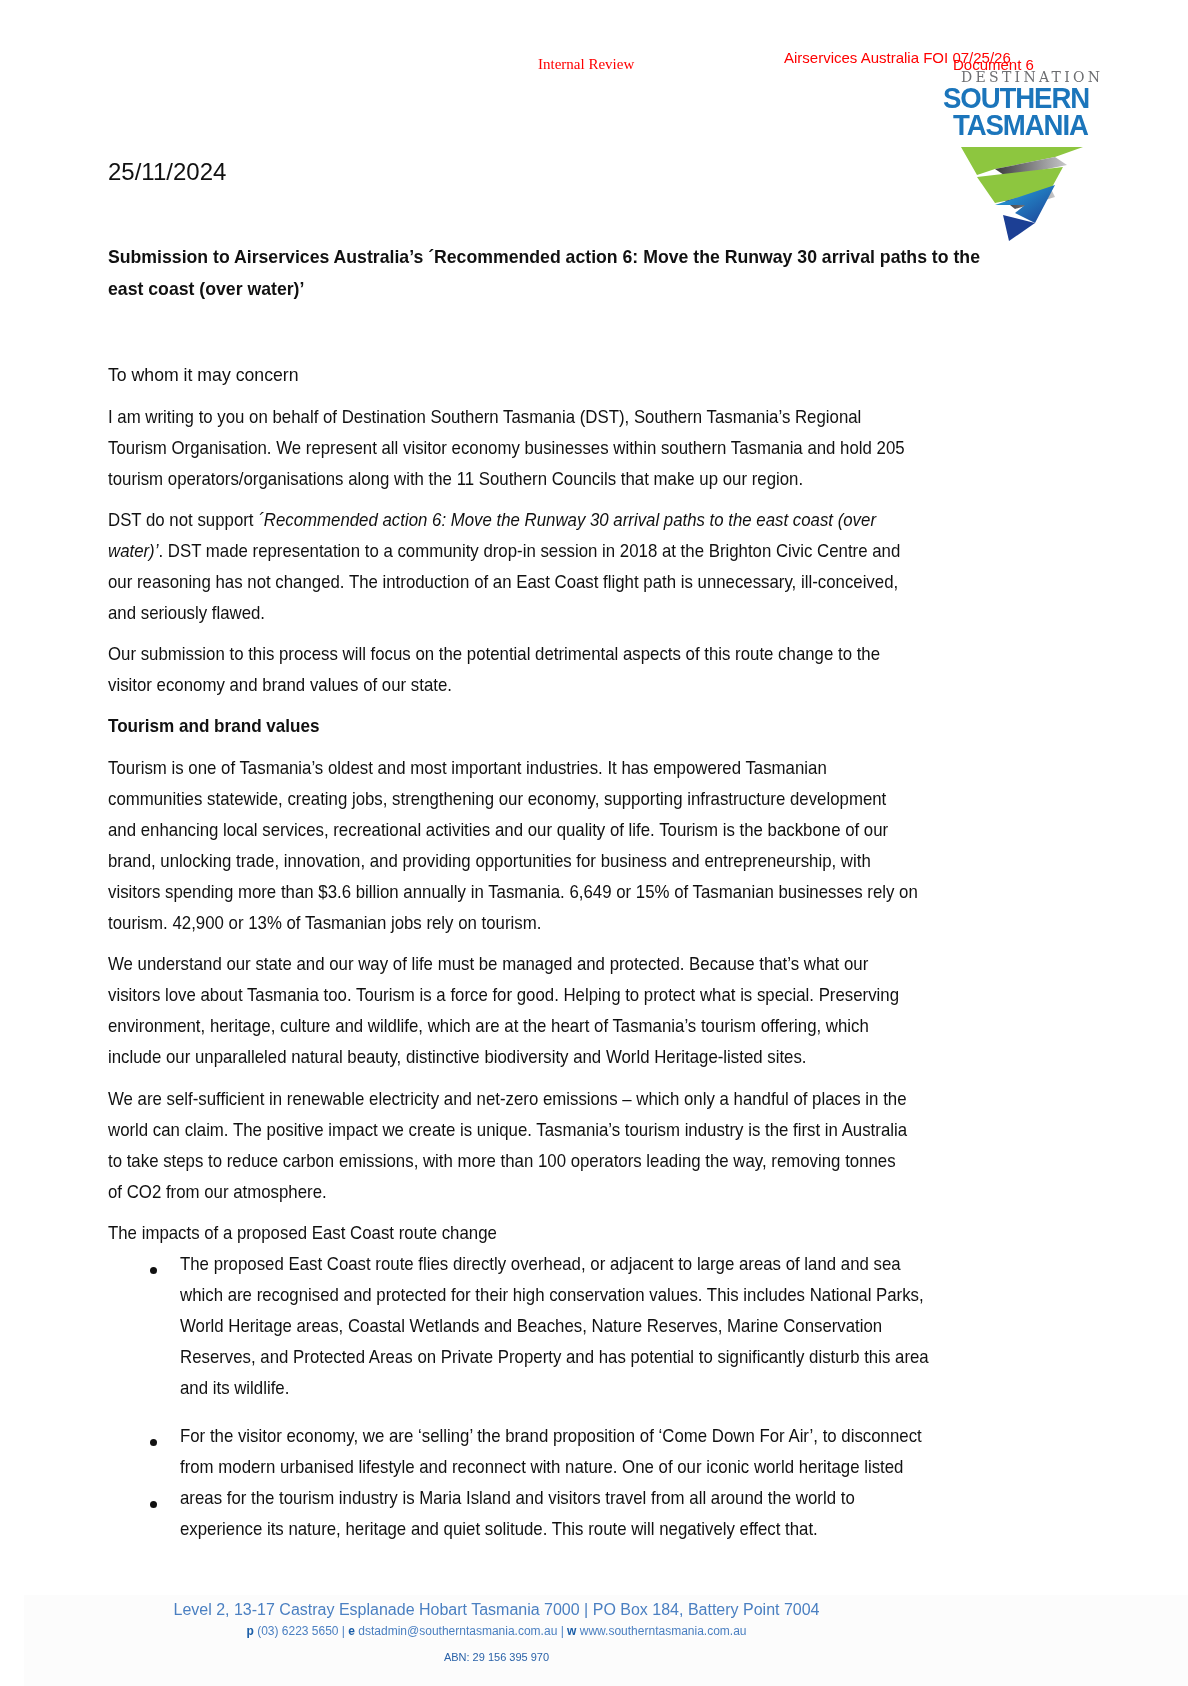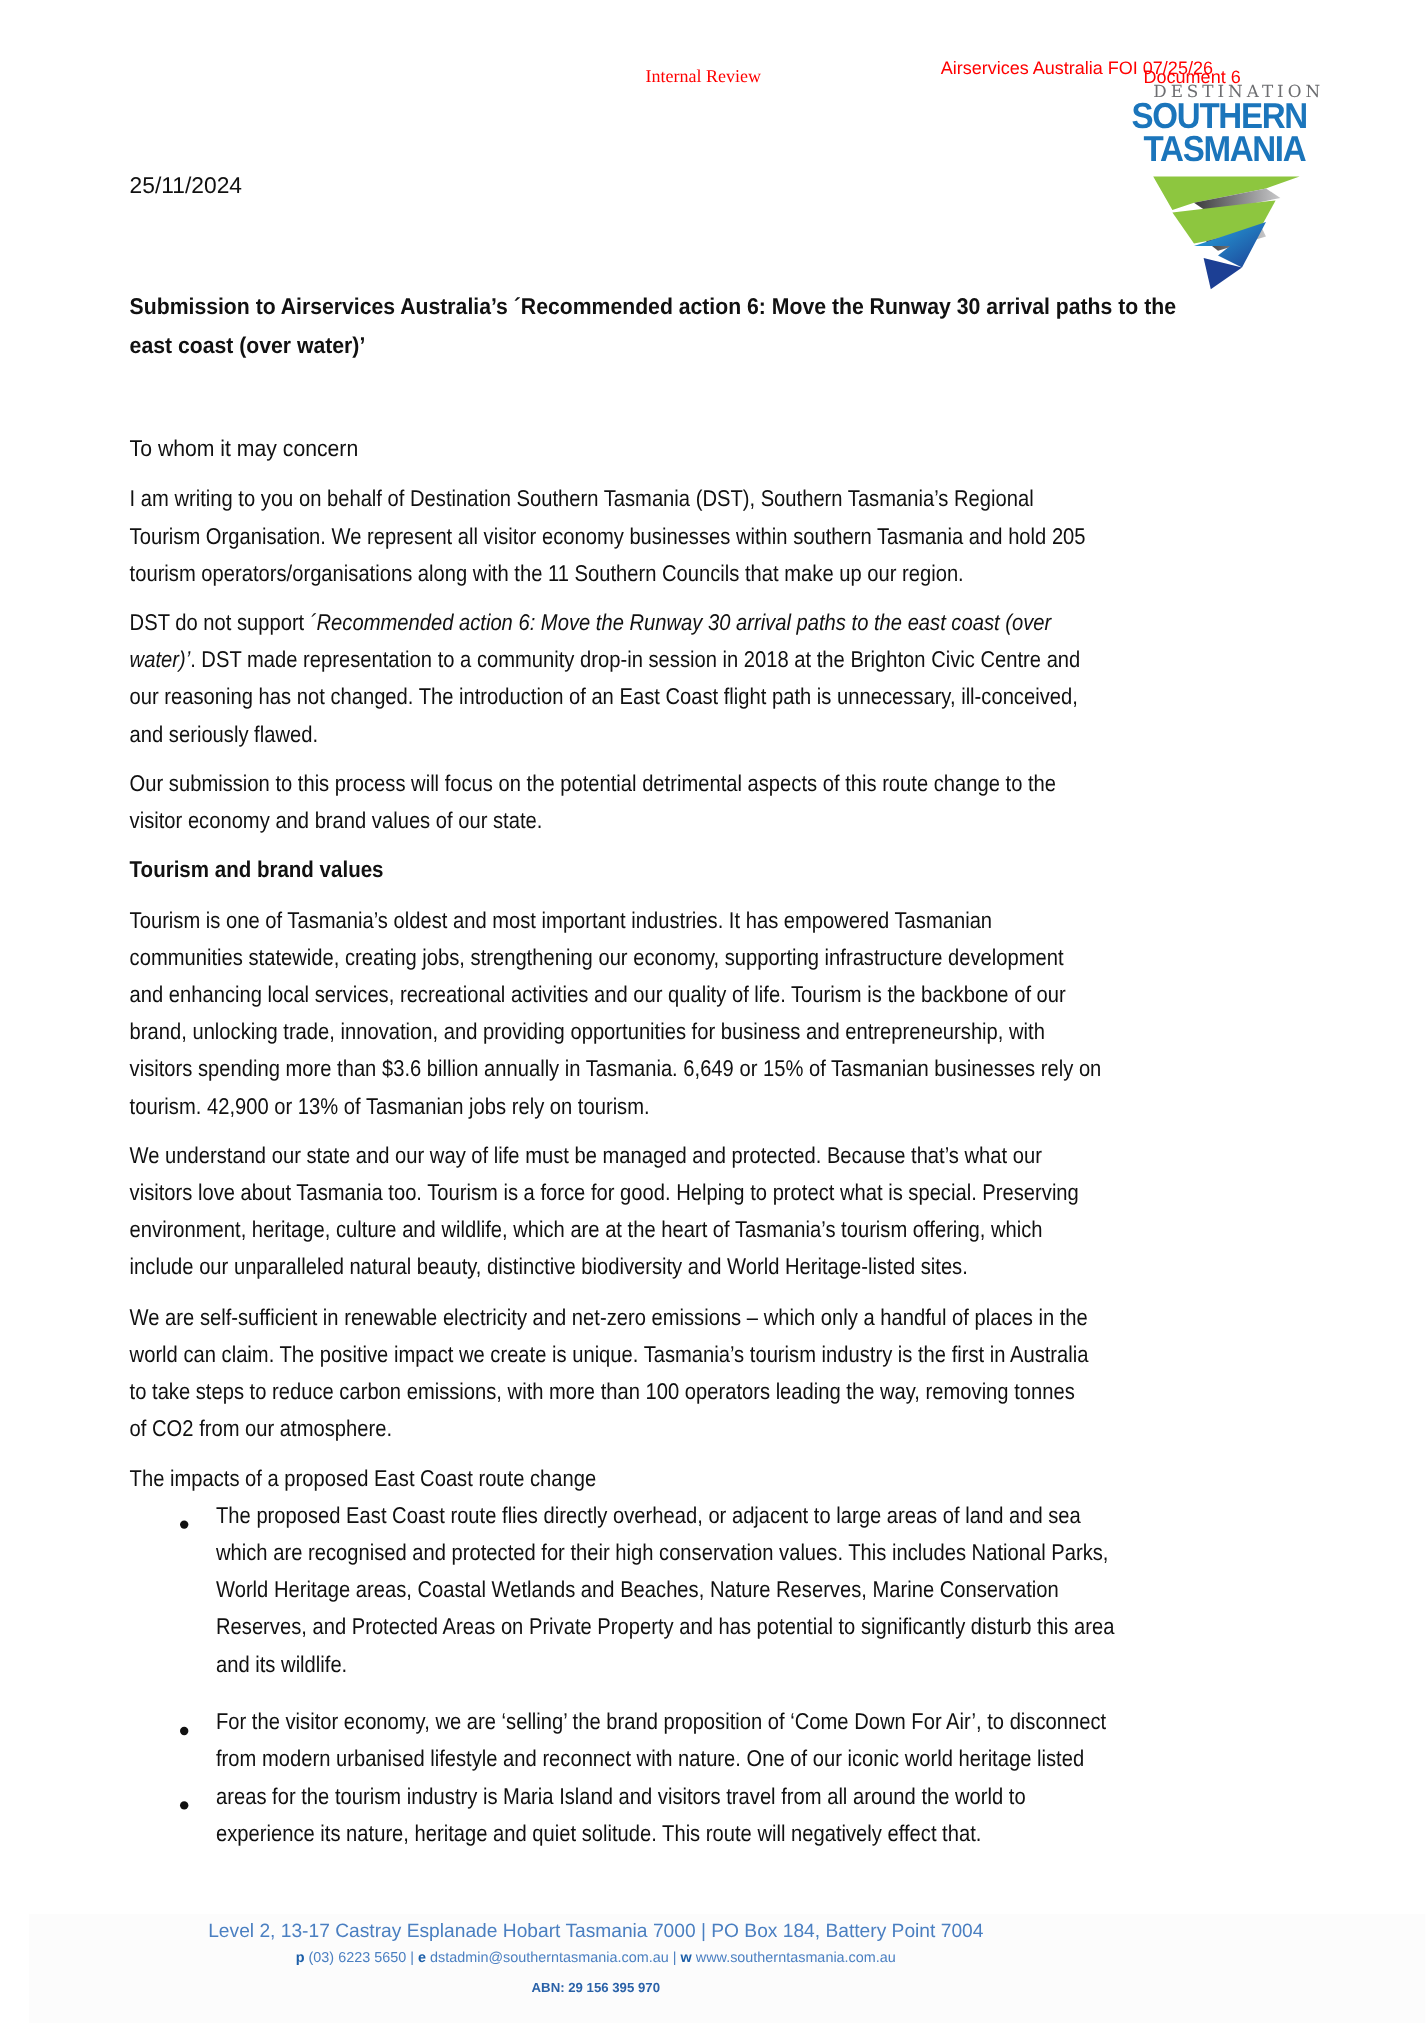--- a/index.html
+++ b/index.html
@@ -27,21 +27,21 @@
   .b { font-weight: bold; }
   .it { font-style: italic; }
   .bullet-dot { position: absolute; left: 150px; width: 7px; height: 7px; background: #111; border-radius: 50%; }
   .bl { left: 180px; }
 
   #footer-band { position: absolute; left: 24px; top: 1595px; width: 1164px; height: 91px; background: #fcfcfc; }
   .foot { position: absolute; left: 0; width: 993px; text-align: center; color: #4a7fc1; font-family: "Liberation Sans", sans-serif; white-space: nowrap; }
   .foot .k { color: #1b5ea8; font-weight: bold; }
   #foot1 { top: 1601px; font-size: 16px; }
   #foot2 { top: 1624px; font-size: 12px; }
-  #foot3 { top: 1651px; font-size: 11px; font-weight: bold; color: #2a62a8; text-align: center; }
+  #foot3 { top: 1651px; font-size: 11px; font-weight: normal; color: #2a62a8; text-align: center; }
 </style>
 </head>
 <body>
 
 <div class="red" id="internal-review">Internal Review</div>
 <div class="red" id="foi-line">Airservices Australia FOI 07/25/26</div>
 <div class="red" id="doc-line">Document 6</div>
 
 <div>
   <div class="logo-dest">DESTINATION</div>
@@ -60,21 +60,21 @@
     </defs>
     <polygon points="6,4 128,4 100,14 40,26 22,32" fill="#8dc63f"></polygon>
     <polygon points="40,26 100,14 112,22 52,34" fill="url(#gs)"></polygon>
     <polygon points="22,34 108,24 96,46 50,58 40,60" fill="#8dc63f"></polygon>
     <polygon points="50,58 96,46 100,54 60,66" fill="url(#gs)"></polygon>
     <polygon points="40,62 100,42 80,80 60,70 70,62" fill="url(#gb)"></polygon>
     <polygon points="48,72 80,80 54,98" fill="#1c3f94"></polygon>
   </svg>
 </div>
 
-<div class="line" style="top:145px;font-size:19px">25/11/2024</div>
+<div class="line" style="top:158px;font-size:24px">25/11/2024</div>
 
 <div class="line b" style="top:246px;transform:scaleX(0.93)">Submission to Airservices Australia’s ´Recommended action 6: Move the Runway 30 arrival paths to the</div>
 <div class="line b" style="top:278px;transform:scaleX(0.93)">east coast (over water)’</div>
 
 <div class="line" style="top:364px;transform:scaleX(0.93)">To whom it may concern</div>
 
 <div>
   <div class="line" style="top:406px;transform:scaleX(0.885)">I am writing to you on behalf of Destination Southern Tasmania (DST), Southern Tasmania’s Regional</div>
   <div class="line" style="top:437px;transform:scaleX(0.885)">Tourism Organisation. We represent all visitor economy businesses within southern Tasmania and hold 205</div>
   <div class="line" style="top:468px;transform:scaleX(0.885)">tourism operators/organisations along with the 11 Southern Councils that make up our region.</div>

